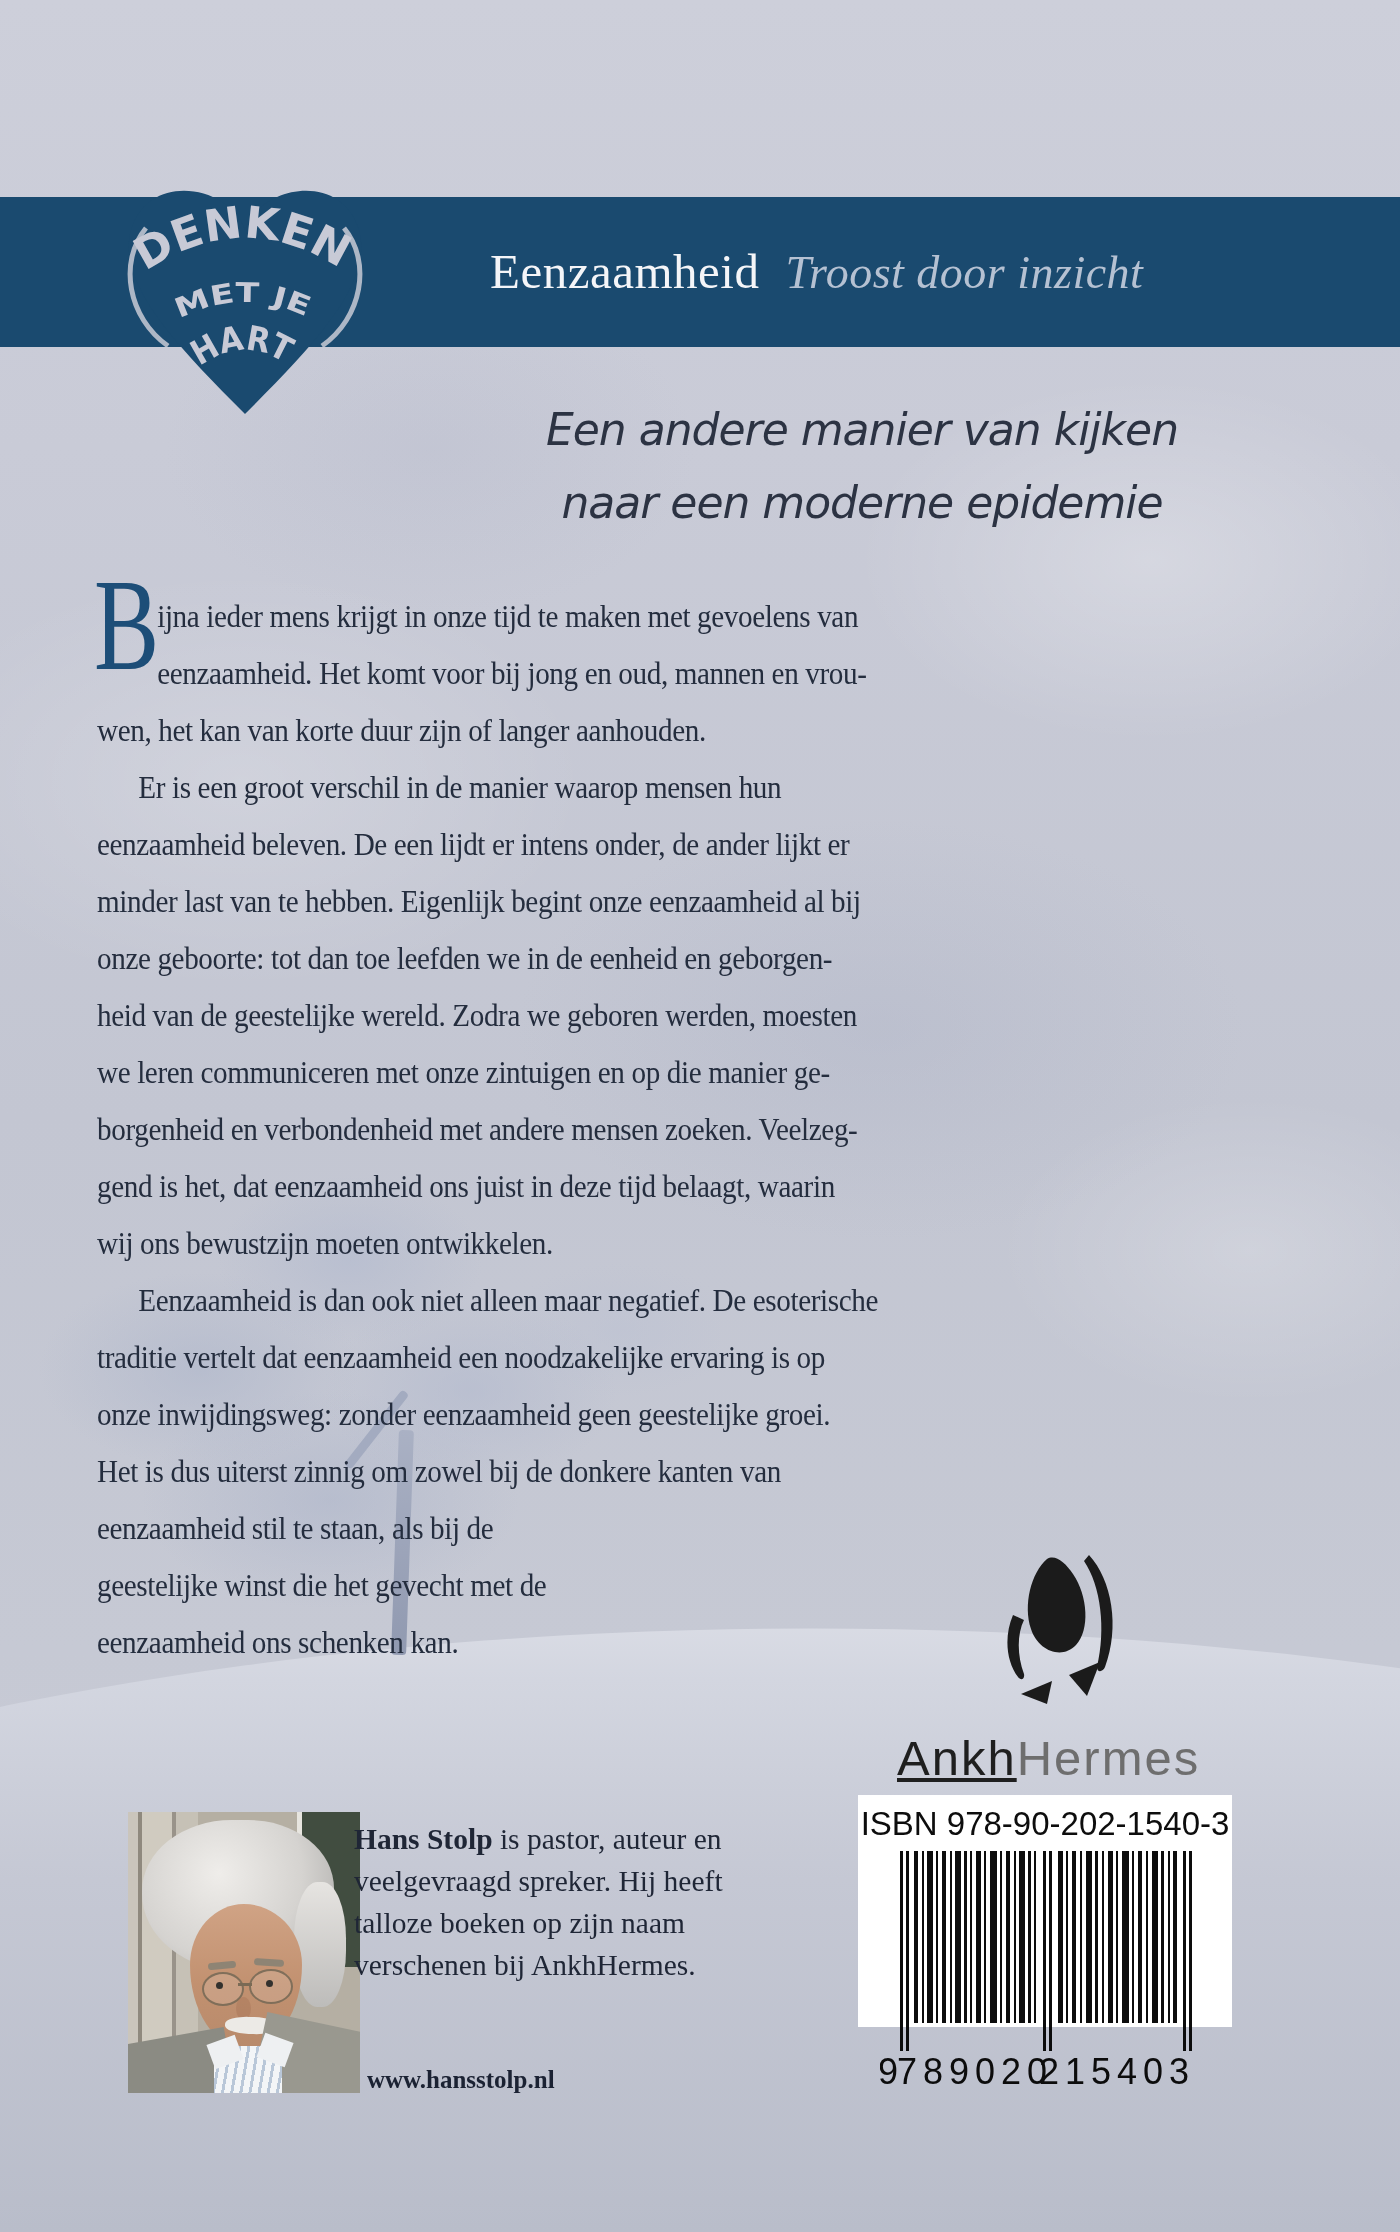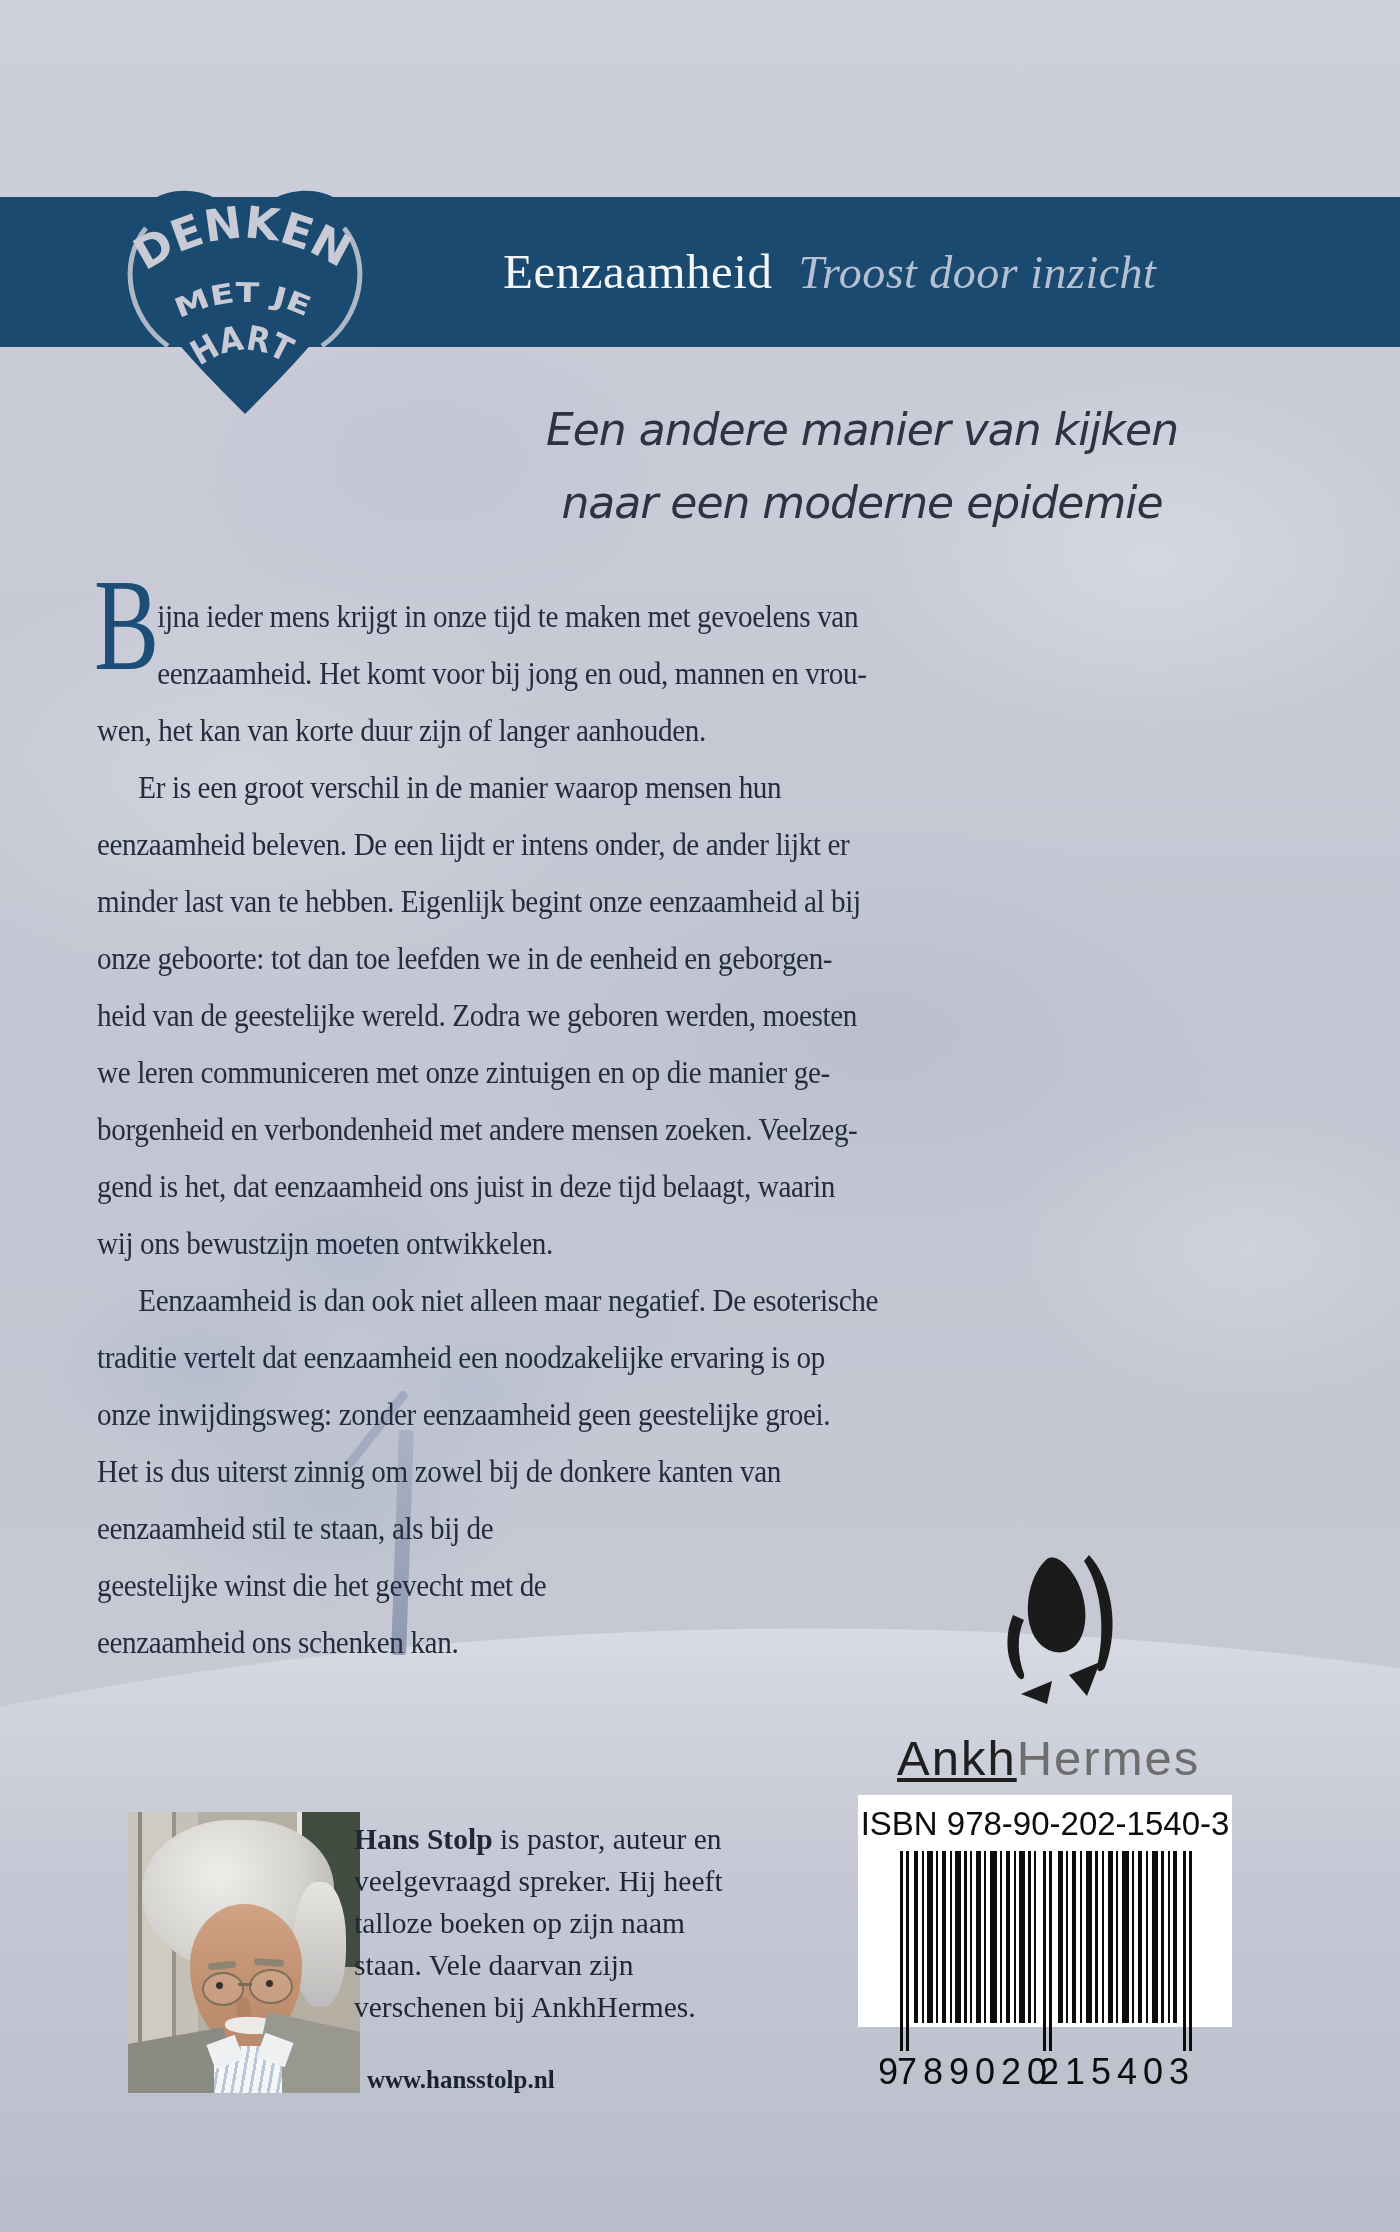--- a/index.html
+++ b/index.html
@@ -27,21 +27,21 @@
       radial-gradient(ellipse 210px 135px at 450px 250px, rgba(175,183,205,.50), transparent 70%),
       radial-gradient(ellipse 270px 155px at 310px 360px, rgba(167,176,199,.45), transparent 70%),
       radial-gradient(ellipse 170px 95px at 600px 190px, rgba(184,191,210,.35), transparent 70%);
   }
   .trunk{position:absolute;left:395px;top:1430px;width:15px;height:225px;
     background:linear-gradient(180deg,#aab1c4,#9099b0);transform:rotate(2deg);border-radius:4px;}
   .branch{position:absolute;left:372px;top:1382px;width:9px;height:95px;background:#a3abc0;
     transform:rotate(38deg);border-radius:4px;}
 
   .band{position:absolute;left:0;top:197px;width:1400px;height:150px;background:#1a4a6f;}
-  .band-title{position:absolute;left:503px;top:197px;height:126px;line-height:150px;white-space:nowrap;}
+  .band-title{position:absolute;left:490px;top:197px;height:126px;line-height:150px;white-space:nowrap;}
   .band-title .t1{font-size:49px;color:#f4f5f8;letter-spacing:.5px;}
   .band-title .t2{font-size:46px;font-style:italic;color:#b5c1d2;margin-left:26px;letter-spacing:.5px;}
 
   .heart{position:absolute;left:112px;top:170px;}
 
   .headline{position:absolute;left:500px;top:393px;width:724px;text-align:center;
     font-family:"DejaVu Sans",sans-serif;font-style:italic;font-size:44px;line-height:73px;
     color:#2c3343;letter-spacing:-1px;}
 
   .dropcap{position:absolute;left:94px;top:559px;font-size:132px;line-height:1;color:#1d4e78;
@@ -271,21 +271,20 @@
   </div>
 
   <div class="bio">
     <div class="bio-line"><b>Hans Stolp</b><span> is pastor, auteur en</span></div>
     <div>
 
         <div class="bio-line">veelgevraagd spreker. Hij heeft</div>
 
         <div class="bio-line">talloze boeken op zijn naam</div>
 
-        <div class="bio-line">staan. Vele daarvan zijn</div>
 
         <div class="bio-line">verschenen bij AnkhHermes.</div>
       </div>
   </div>
 
   <div class="website">www.hansstolp.nl</div>
 
 </div>
 
 </body></html>

